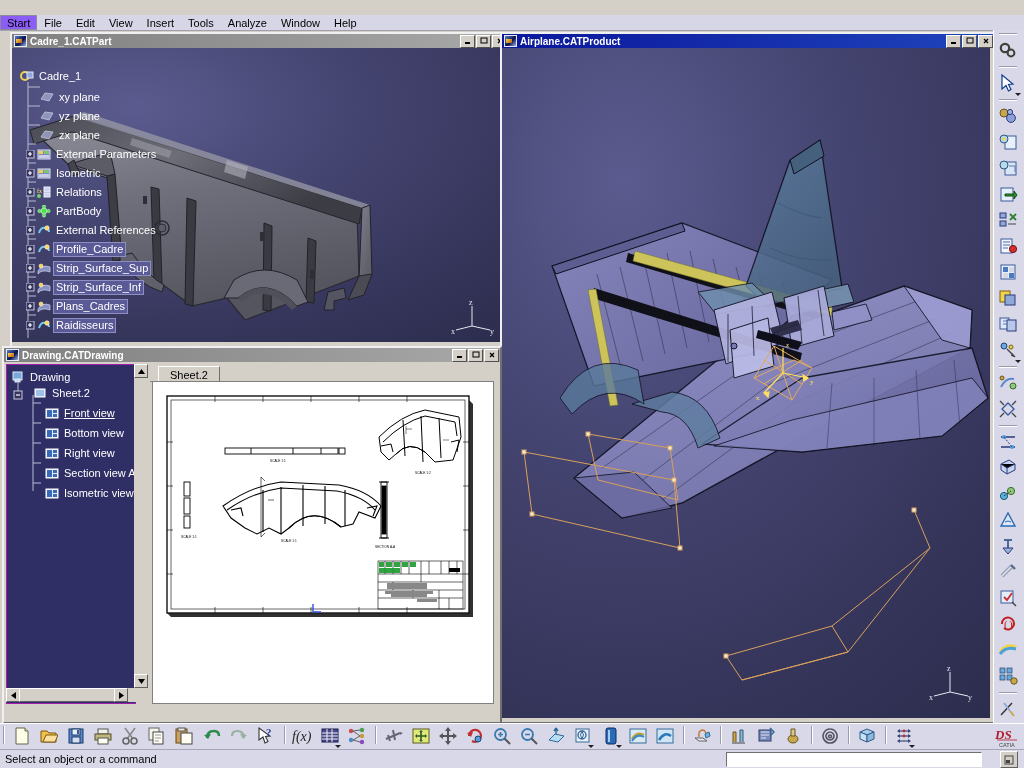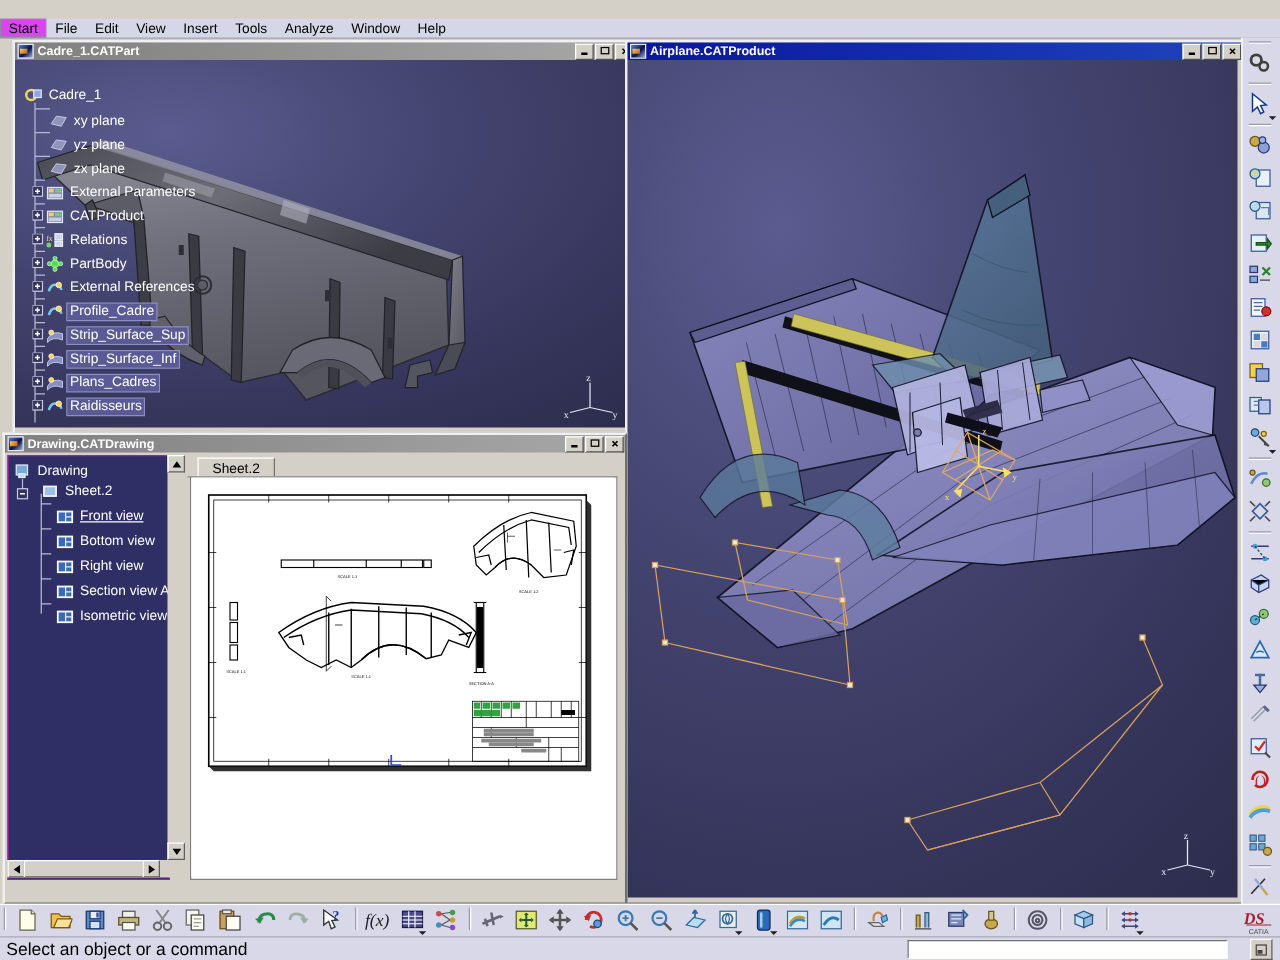--- a/index.html
+++ b/index.html
@@ -26,21 +26,21 @@
   #titlebar .tb-btns{position:absolute;right:2px;top:1px;display:flex;gap:1px;}
   .winbtn{width:15px;height:13px;background:#d4d0c8;border:1px solid;
     border-color:#fff #404040 #404040 #fff;position:relative;font-size:8px;
     display:flex;align-items:center;justify-content:center;color:#000;line-height:1;}
 
   
   #menubar{position:absolute;left:0;top:15px;width:1024px;height:15px;
     background:#d6d6e6;display:flex;align-items:center;border-bottom:1px solid #a0a0b0;}
   .menu-item{padding:1px 7px;font-size:11px;color:#000;cursor:default;height:13px;
      display:flex;align-items:center;}
-  .menu-item.sel{background:#d946ef;border:1px solid #8a8a9a;padding:0px 6px;}
+  .menu-item.sel{background:#8b5cf6;border:1px solid #8a8a9a;padding:0px 6px;}
 
   
   .mdi{position:absolute;background:#d4d0c8;border:2px solid;
      border-color:#f0f0f0 #707070 #707070 #f0f0f0;}
   .mdi-tb{height:14px;display:flex;align-items:center;padding-left:1px;}
   .mdi-tb.active{background:linear-gradient(to right,#0a179c,#1f44bb);}
   .mdi-tb.inactive{background:linear-gradient(to right,#808080,#a8a8a8);}
   .mdi-tb .mi{width:11px;height:10px;margin:0 3px 0 1px;
      background:linear-gradient(135deg,#5a7fd0,#09114a 55%,#9fb5e8);
      border:1px solid #e4eaf7;position:relative;flex:0 0 auto;}
@@ -82,21 +82,21 @@
   .sb-thumb{position:absolute;background:#d4d0c8;border:1px solid;
      border-color:#fff #606060 #606060 #fff;}
 
   
   #rtb{position:absolute;right:0;top:30px;width:30px;bottom:38px;background:#d8d8e8;
      border-left:1px solid #fff;}
   #btb{position:absolute;left:0;right:0;bottom:18px;height:26px;background:#d8d8e8;
      border-top:1px solid #fff;}
   #statusbar{position:absolute;left:0;right:0;bottom:0;height:18px;background:#d8d8e8;
      border-top:1px solid #a6a6b8;display:flex;align-items:center;}
-  #statusbar .stxt{padding-left:5px;font-size:14px;color:#000;}
+  #statusbar .stxt{padding-left:5px;font-size:11px;color:#000;}
   #cmdfield{position:absolute;right:42px;top:2px;width:250px;height:13px;background:#fff;
      border:1px solid;border-color:#707070 #fff #fff #707070;}
   #cmdbtn{position:absolute;right:6px;top:1px;width:16px;height:15px;background:#d4d0c8;
      border:1px solid;border-color:#fff #606060 #606060 #fff;display:flex;align-items:center;justify-content:center;}
 
   .tbtn{width:24px;height:24px;display:inline-flex;align-items:center;justify-content:center;
      position:relative;vertical-align:top;}
   .tbtn svg{display:block;}
   .tsep{display:inline-block;width:7px;height:22px;position:relative;vertical-align:top;}
   .tsep:after{content:"";position:absolute;left:3px;top:2px;width:1px;height:18px;
@@ -296,21 +296,21 @@
               </svg>
           </span>
           <span class="tico">
             <svg width="14" height="13">
                 <rect x="1" y="2" width="12" height="9" fill="#7f86b8" stroke="#e2e6f8"></rect>
                 <rect x="2" y="3" width="4" height="3" fill="#f0d24c"></rect>
                 <rect x="7" y="3" width="5" height="3" fill="#78c878"></rect>
                 <rect x="2" y="7" width="10" height="3" fill="#c8cde8"></rect>
               </svg>
           </span>
-          <span class="tlabel">CATProduct</span>
+          <span class="tlabel">Isometric</span>
         </div>
         <div class="trow" style="left:14px;top:136px;">
           <span style="width:11px;">
             <svg width="9" height="9">
                 <rect x="0" y="0" width="8" height="8" fill="#33335e" stroke="#c8c8e0"></rect>
                 <path d="M2 4 h4 M4 2 v4" stroke="#fff" stroke-width="1.2"></path>
               </svg>
           </span>
           <span class="tico">
             <svg width="14" height="13">

